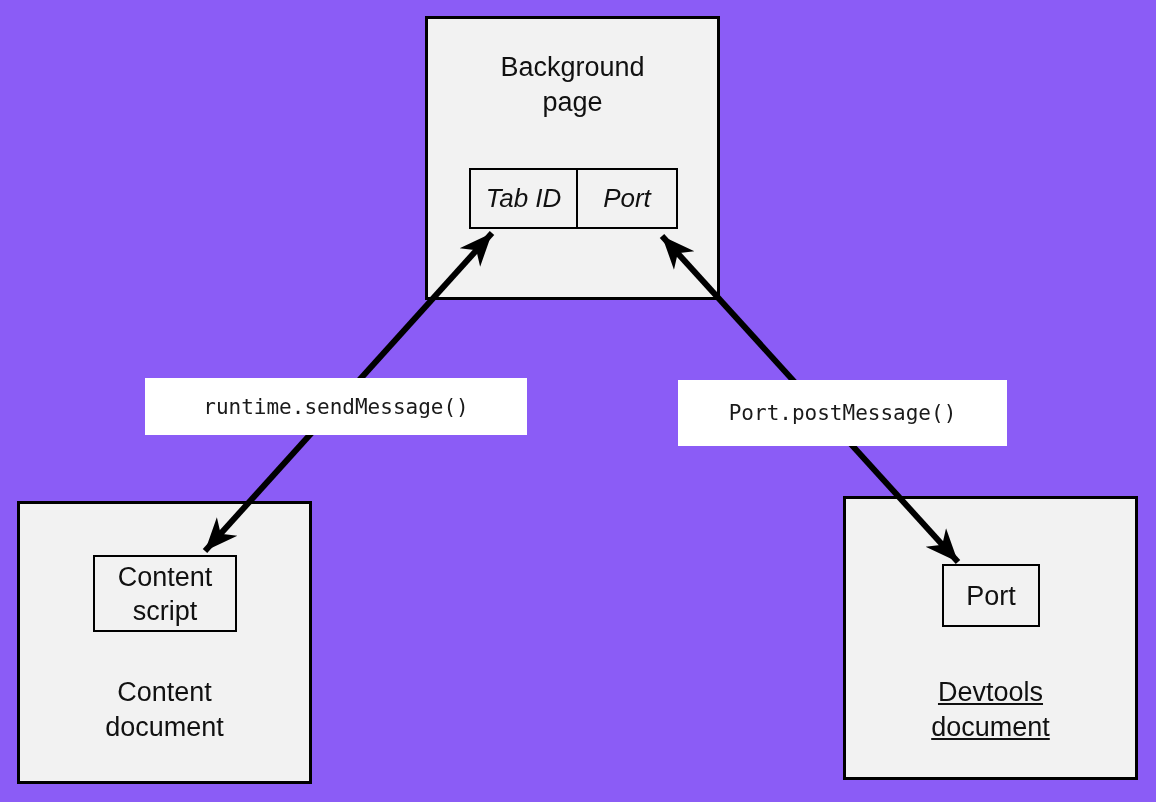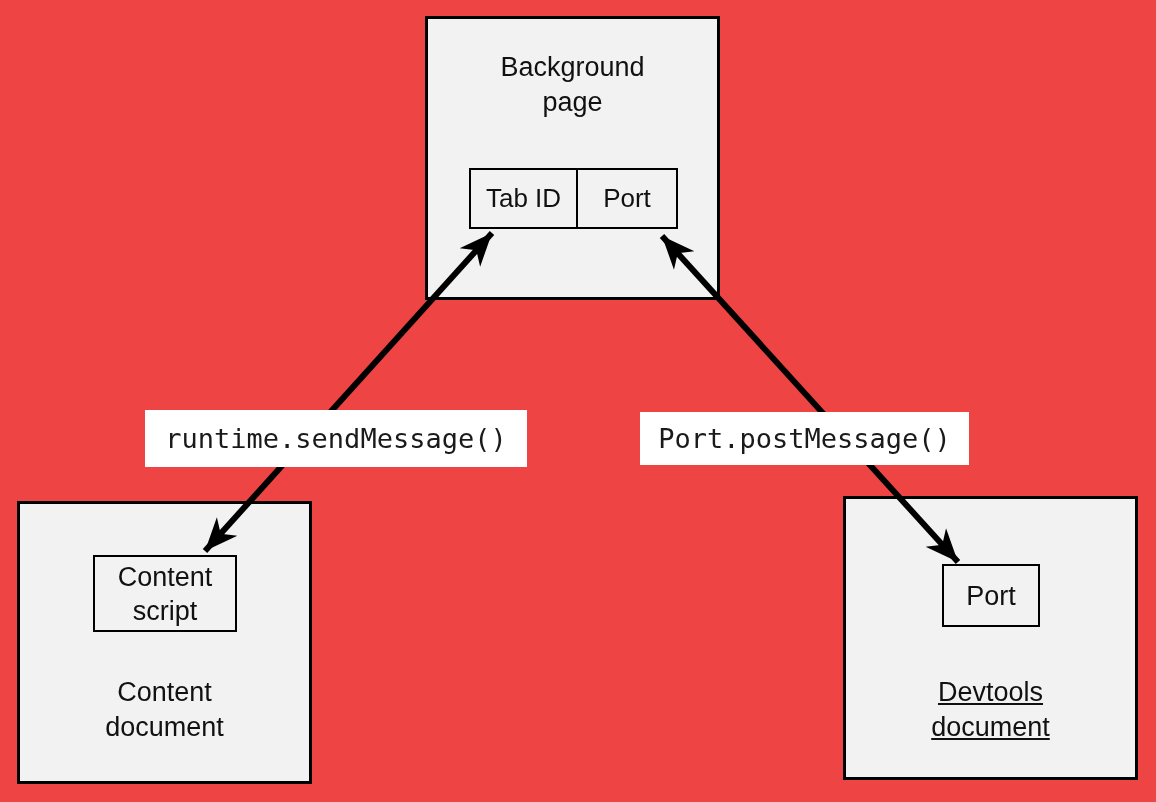--- a/index.html
+++ b/index.html
@@ -10,21 +10,21 @@
     width: 1156px;
     height: 802px;
     background: #47704C;
     font-family: "Liberation Sans", sans-serif;
     overflow: hidden;
   }
   .canvas {
     position: relative;
     width: 1156px;
     height: 802px;
-    background: #ef4444;
+    background: #8b5cf6;
   }
   .doc-box {
     position: absolute;
     box-sizing: border-box;
     background: #F2F2F2;
     border: 3px solid #000000;
   }
   .doc-title {
     position: absolute;
     text-align: center;
@@ -71,36 +71,35 @@
     pointer-events: none;
   }
   .api-label {
     position: absolute;
     box-sizing: border-box;
     background: #FFFFFF;
     display: flex;
     align-items: center;
     justify-content: center;
     font-family: "DejaVu Sans Mono", "Liberation Mono", monospace;
-    font-size: 27px;
+    font-size: 21px;
     color: #1a1a1a;
     white-space: nowrap;
-    margin-top: 32px;
   }
 </style>
 </head>
 <body>
 
 <div class="canvas">
 
   <div class="doc-box" style="left:425px; top:16px; width:295px; height:284px;"></div>
   <div class="doc-title" style="left:425px; top:50px; width:295px;">Background
 page</div>
 
-  <div class="kv-table" style="left:469px; top:168px;">
+  <div class="kv-table" style="left:469px; top:168px;font-style:italic;">
     <div class="kv-cell first">Tab ID</div>
     <div class="kv-cell second">Port</div>
   </div>
 
   <div class="doc-box" style="left:17px; top:501px; width:295px; height:283px;"></div>
   <div class="inner-box" style="left:93px; top:555px; width:144px; height:77px;">Content
 script</div>
   <div class="doc-title" style="left:17px; top:675px; width:295px;">Content
 document</div>
 
@@ -113,15 +112,15 @@
     <defs>
       <marker id="arrowhead" viewBox="0 0 12 12" refX="11" refY="6" markerWidth="36" markerHeight="36" markerUnits="userSpaceOnUse" orient="auto-start-reverse">
         <path d="M0,1.4 L11,6 L0,10.6 L3.2,6 Z" fill="#000000"></path>
       </marker>
     </defs>
     <line x1="205" y1="551" x2="492" y2="233" stroke="#000000" stroke-width="6" marker-start="url(#arrowhead)" marker-end="url(#arrowhead)"></line>
     <line x1="662" y1="236" x2="958" y2="562" stroke="#000000" stroke-width="6" marker-start="url(#arrowhead)" marker-end="url(#arrowhead)"></line>
   </svg>
 
   <div class="api-label" style="left:145px; top:378px; width:382px; height:57px;">runtime.sendMessage()</div>
-  <div class="api-label" style="left:640px; top:380px; width:329px; height:53px;">Port.postMessage()</div>
+  <div class="api-label" style="left:678px; top:380px; width:329px; height:66px;">Port.postMessage()</div>
 
 </div>
 
 </body></html>

